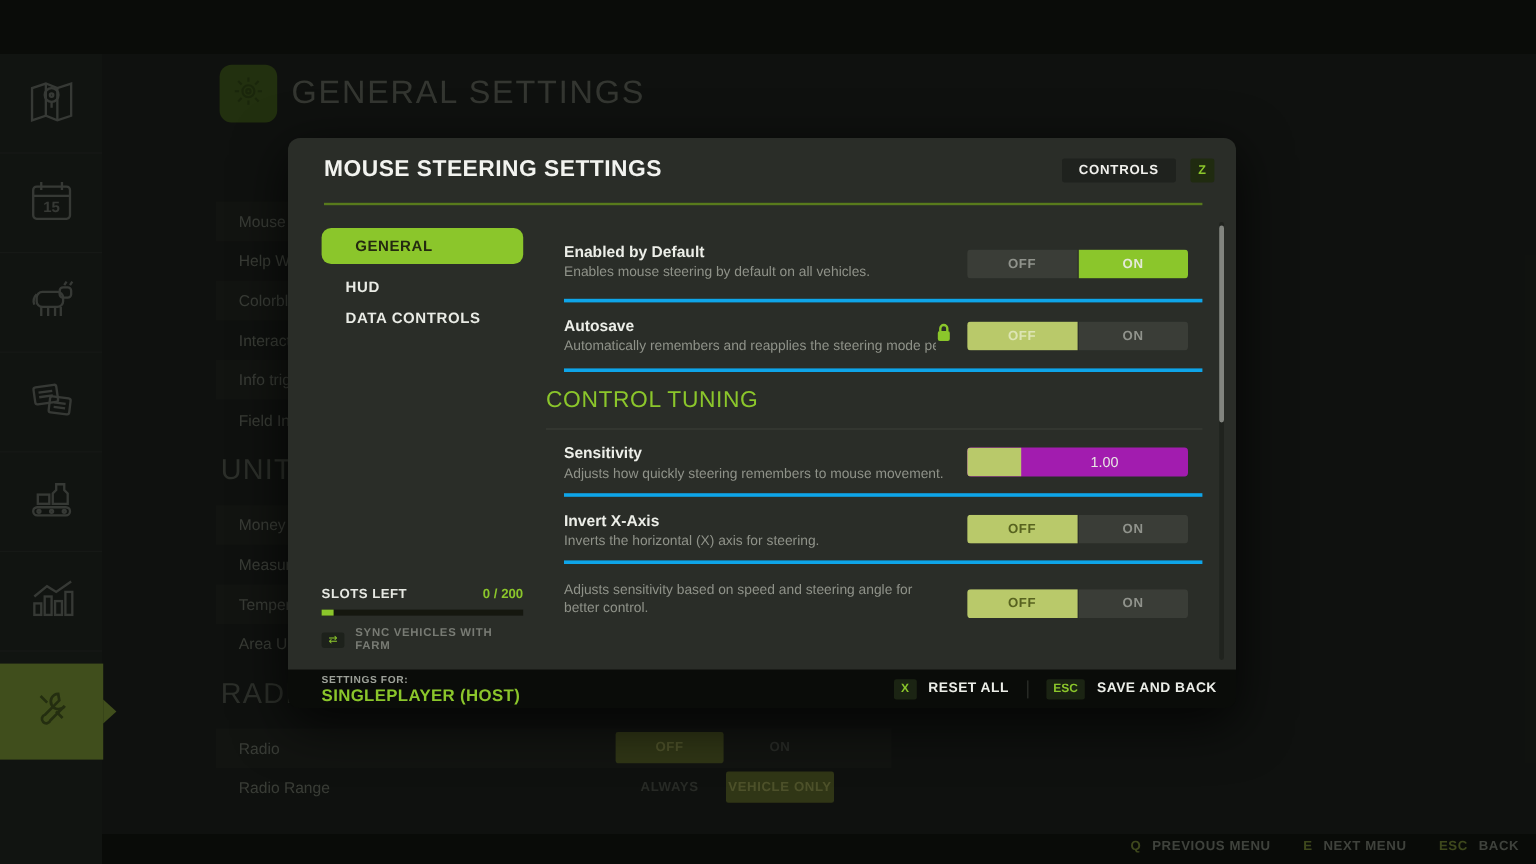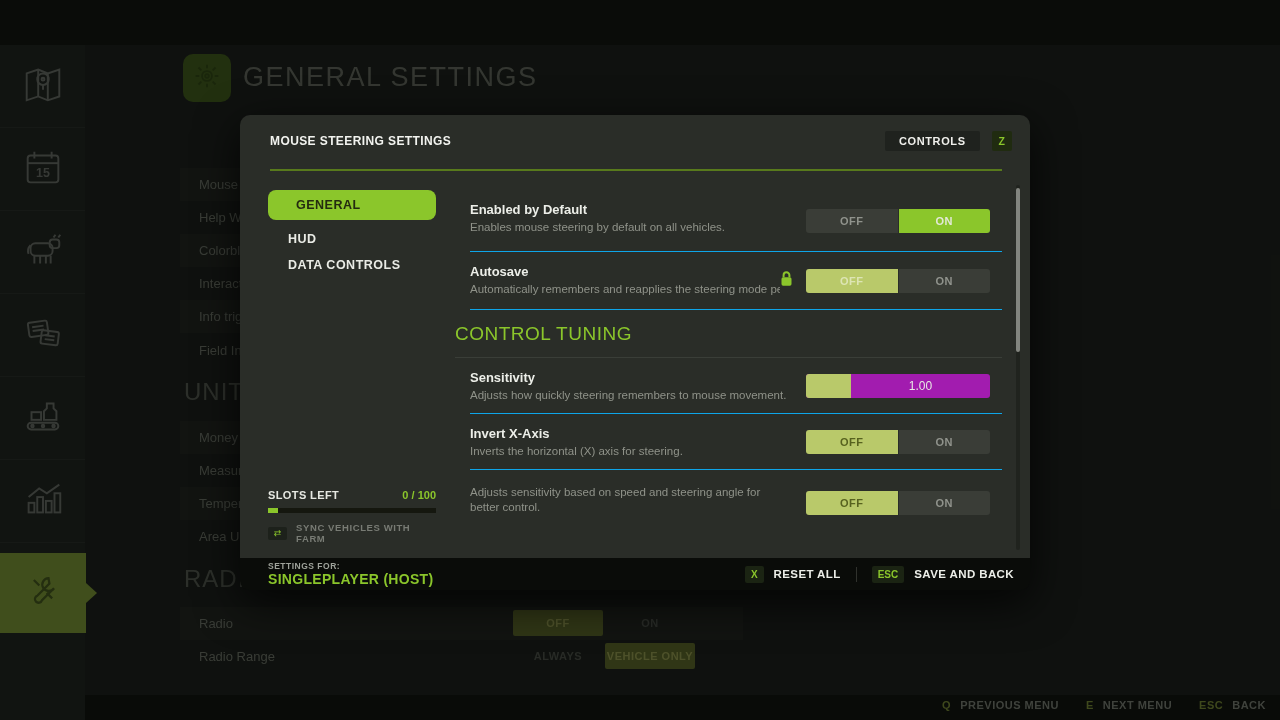--- a/index.html
+++ b/index.html
@@ -40,36 +40,36 @@
   .bgnav .l { color:#7c8076; margin-right:18px; }
 
   .dim { left:0; top:0; width:1280px; height:720px; background:rgba(8,9,7,0.52); z-index:5; }
 
   
   .modal { left:240px; top:115px; width:790px; height:475px; z-index:10;
     display:flex; flex-direction:column; border-radius:10px;
     box-shadow:0 12px 44px rgba(0,0,0,0.75); }
   .mbody { position:relative; flex:1; background:#2a2d28; border-radius:10px 10px 0 0; }
   .mhead { position:absolute; left:30px; right:18px; top:16px; display:flex; align-items:center; }
-  .mtitle { font-size:12px; font-weight:bold; color:#f2f3ef; letter-spacing:0.4px; }
+  .mtitle { font-size:19px; font-weight:bold; color:#f2f3ef; letter-spacing:0.4px; }
   .controls-btn { margin-left:auto; display:flex; align-items:center; gap:12px; }
   .controls-btn .cb { background:#1f221e; color:#f0f0ec; font-size:11px; font-weight:bold;
     letter-spacing:0.6px; padding:4px 14px; border-radius:2px; }
   .keycap { background:#202b10; color:#8bc62b; font-size:10.5px; font-weight:bold;
     padding:4px 7px; border-radius:2px; }
   .greenline { position:absolute; left:30px; right:28px; top:54px; height:2px; background:#587a1c; }
 
   .tabs { position:absolute; left:28px; top:75px; width:168px; }
   .tab-pill { height:30px; background:#8bc62b; border-radius:8px; display:flex; align-items:center;
     padding-left:28px; font-size:12.5px; font-weight:bold; color:#242a10; letter-spacing:0.5px; }
   .tab-plain { margin-top:12px; padding-left:20px; font-size:12.5px; font-weight:bold;
     color:#e9ebe5; letter-spacing:0.5px; }
 
   .mcol { position:absolute; left:230px; top:75px; width:532px; }
-  .mrow { position:relative; border-bottom:1px solid #0ea5e9; }
+  .mrow { position:relative; border-bottom:3px solid #0ea5e9; }
   .rowtext { padding-top:12px; width:330px; }
   .rlabel { font-size:13px; font-weight:bold; color:#eceee8; }
   .rdesc { margin-top:3px; font-size:11.5px; color:#8f9289; line-height:1.3;
     overflow:hidden; }
   .nowrap { white-space:nowrap; }
   .sect { height:48px; line-height:48px; font-size:19px; color:#8bc62b; letter-spacing:0.5px;
     margin-left:-15px; border-bottom:1px solid #3a3e38; }
 
   .toggle { position:absolute; right:12px; top:50%; transform:translateY(-50%);
     width:184px; height:24px; display:flex; gap:1px; border-radius:3px; overflow:hidden; }
@@ -331,21 +331,21 @@
           <div class="toggle">
             <div class="opt muted">OFF</div>
             <div class="opt dark">ON</div>
           </div>
         </div>
       </div>
 
       <div class="slots">
         <div class="slots-top">
           <span class="slots-label">SLOTS LEFT</span>
-          <span class="slots-val">0 / 100</span>
+          <span class="slots-val">0 / 200</span>
         </div>
         <div class="slots-bar">
           <div class="slots-fill"></div>
         </div>
         <div class="sync">
           <span class="sync-key">⇄</span>
           <span class="sync-label">SYNC VEHICLES WITH FARM</span>
         </div>
       </div>
 

